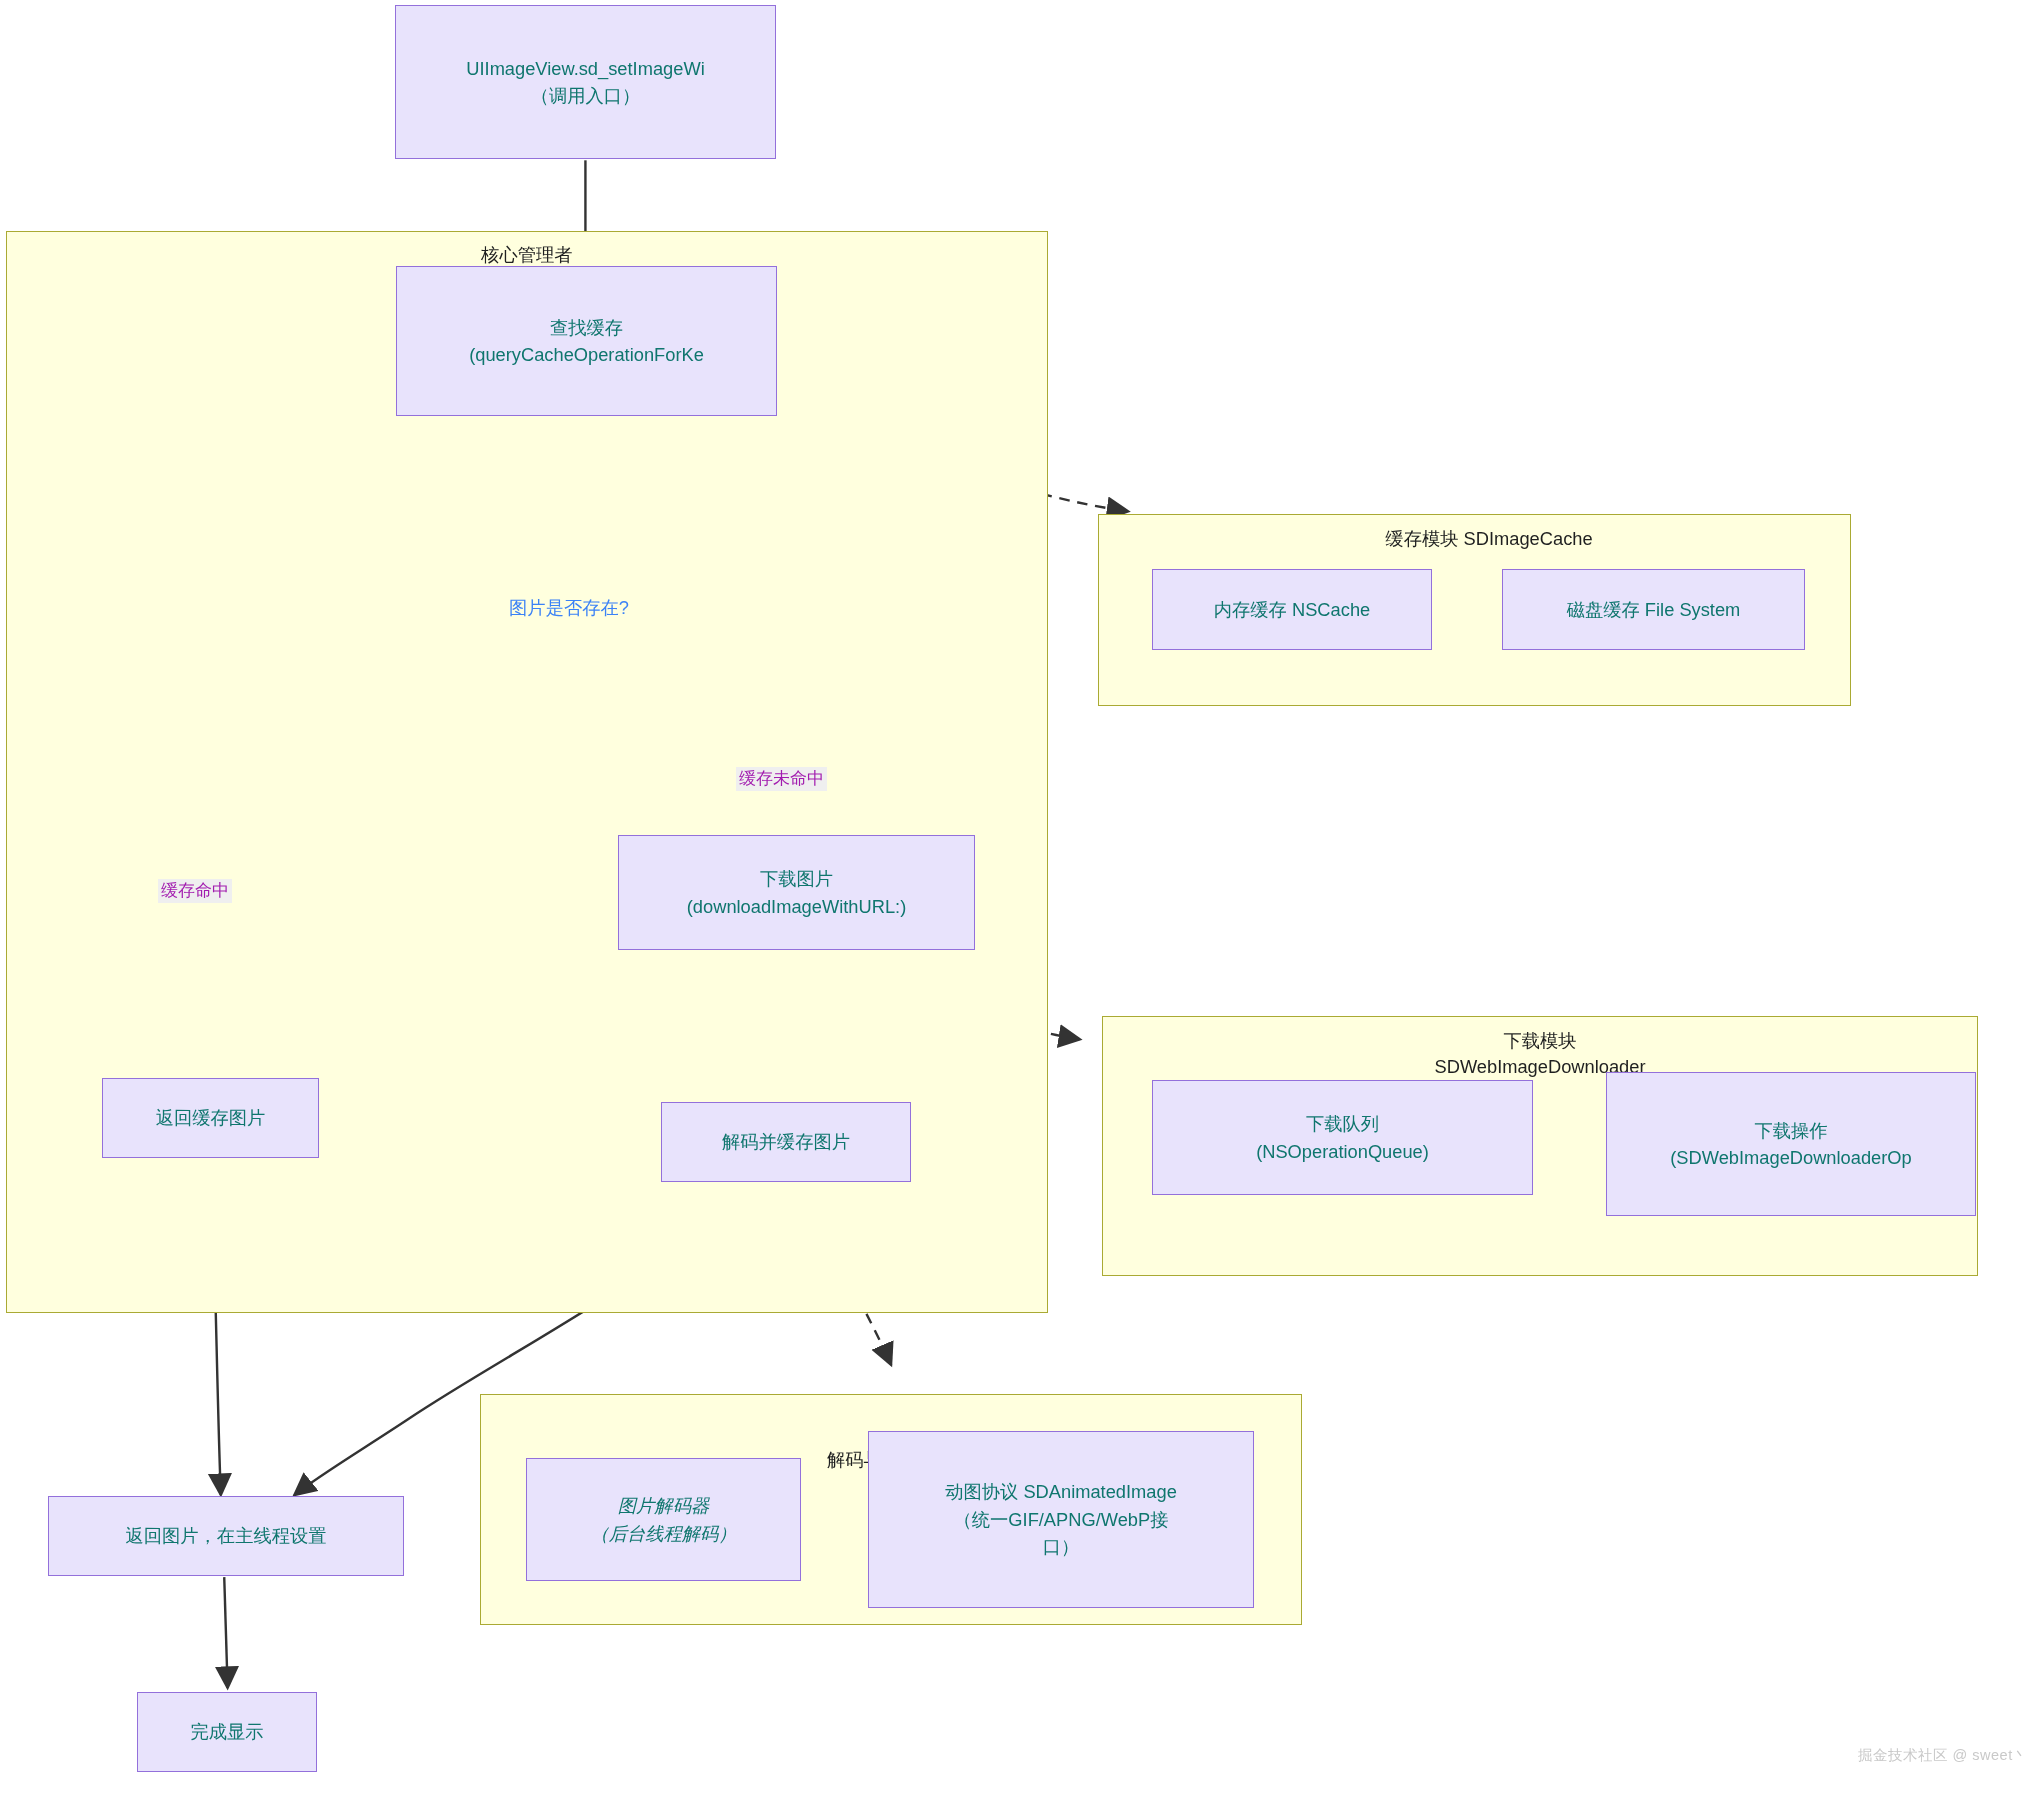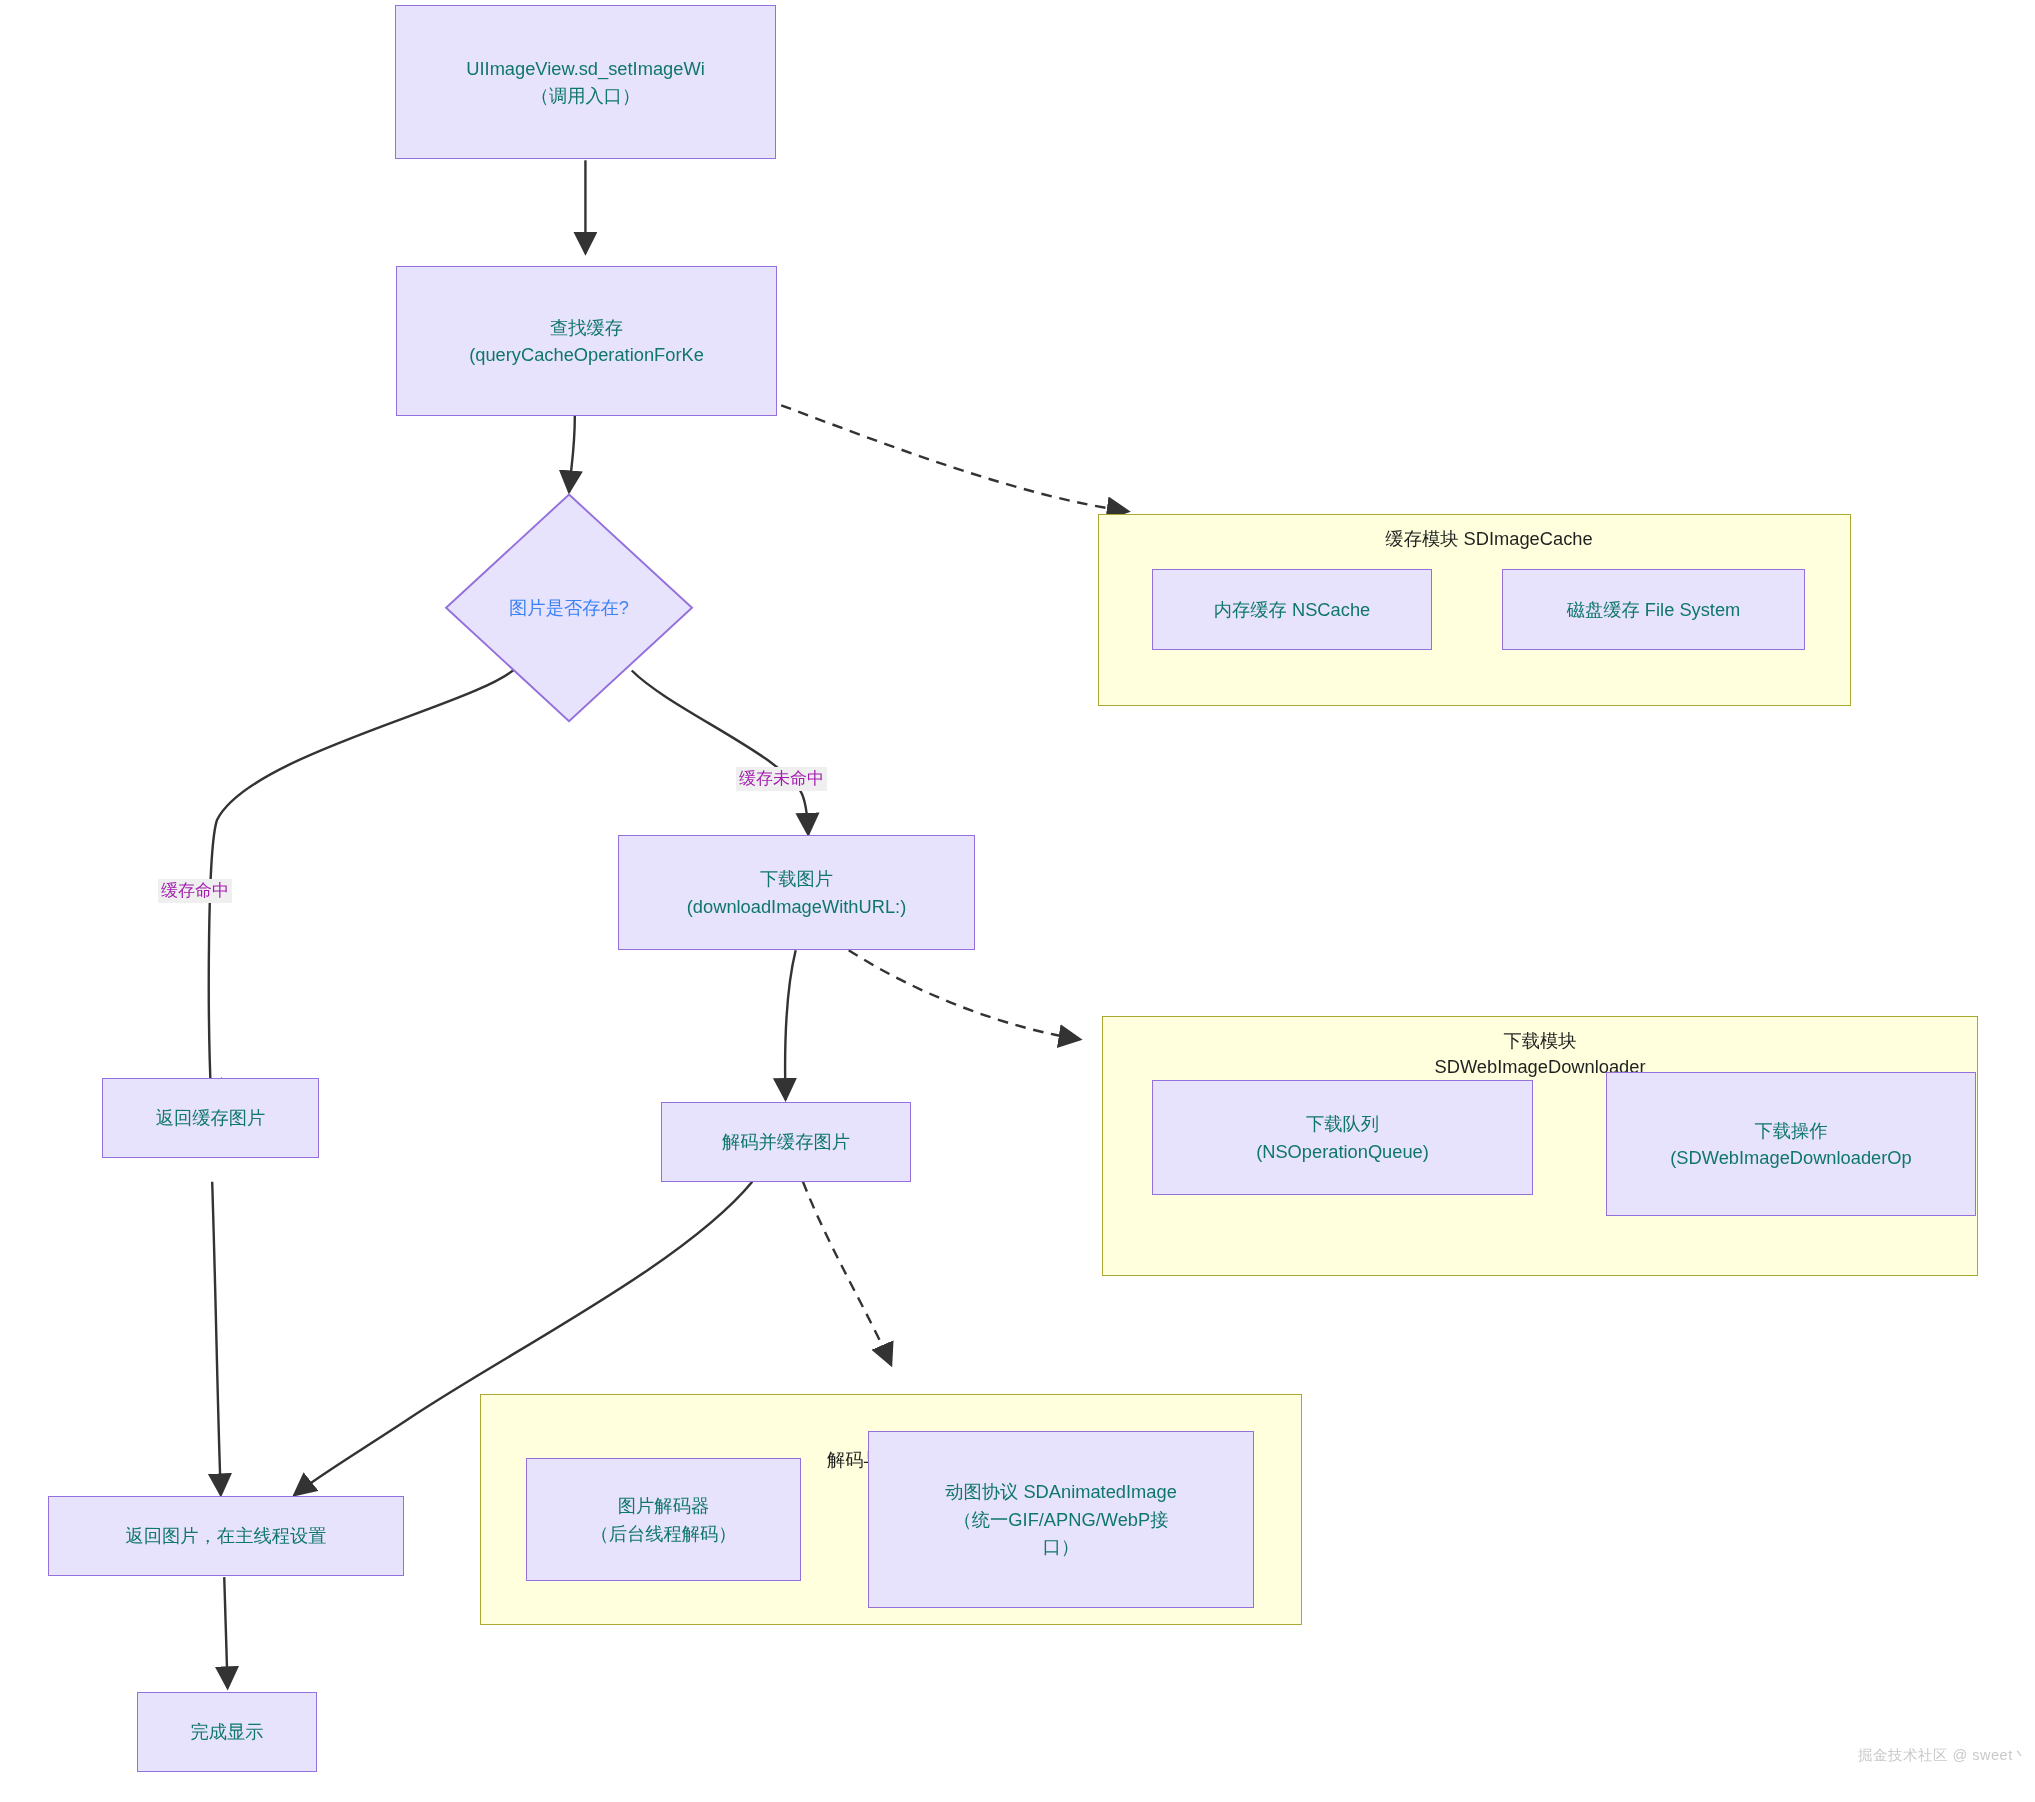--- a/index.html
+++ b/index.html
@@ -123,20 +123,23 @@
       <path d="M1620,840 C1860,930 2120,1030 2340,1060" marker-end="url(#arrowDot)"></path>
       <path d="M1760,1970 C1900,2060 2080,2130 2240,2155" marker-end="url(#arrowDot)"></path>
       <path d="M1665,2450 C1720,2590 1800,2720 1848,2830" marker-end="url(#arrowDot)"></path>
     </g>
 
     <g>
       <polygon points="1180,1025 1435,1260 1180,1495 925,1260" fill="#e8e3fc" stroke="#9370db" stroke-width="4"></polygon>
     </g>
   </svg>
 
+  <div class="subgraph" style="left:5.8px;top:231px;width:1042px;height:1082px;">
+    <div class="subgraph-title" style="top:9.6px;">核心管理者</div>
+  </div>
 
   <div class="subgraph" style="left:1098px;top:514px;width:753px;height:192px;">
     <div class="subgraph-title" style="top:10.6px;margin-left:29px;">缓存模块 SDImageCache</div>
   </div>
 
   <div class="subgraph" style="left:1102px;top:1016px;width:876px;height:260px;">
     <div class="subgraph-title" style="top:10.6px;">下载模块
 SDWebImageDownloader</div>
   </div>
 
@@ -190,21 +193,21 @@
   <div class="node" style="left:1152px;top:1080px;width:381px;height:115px;">
     <span>下载队列
 (NSOperationQueue)</span>
   </div>
 
   <div class="node clip" style="left:1606px;top:1072px;width:370px;height:144px;">
     <span class="clipwrap">下载操作
 (SDWebImageDownloaderOp</span>
   </div>
 
-  <div class="node" style="left:526px;top:1458px;width:275px;height:123px;">
+  <div class="node" style="left:526px;top:1458px;width:275px;height:123px;font-style:italic;">
     <span>图片解码器
 （后台线程解码）</span>
   </div>
 
   <div class="node" style="left:868px;top:1431px;width:386px;height:177px;">
     <span>动图协议 SDAnimatedImage
 （统一GIF/APNG/WebP接
 口）</span>
   </div>
 

